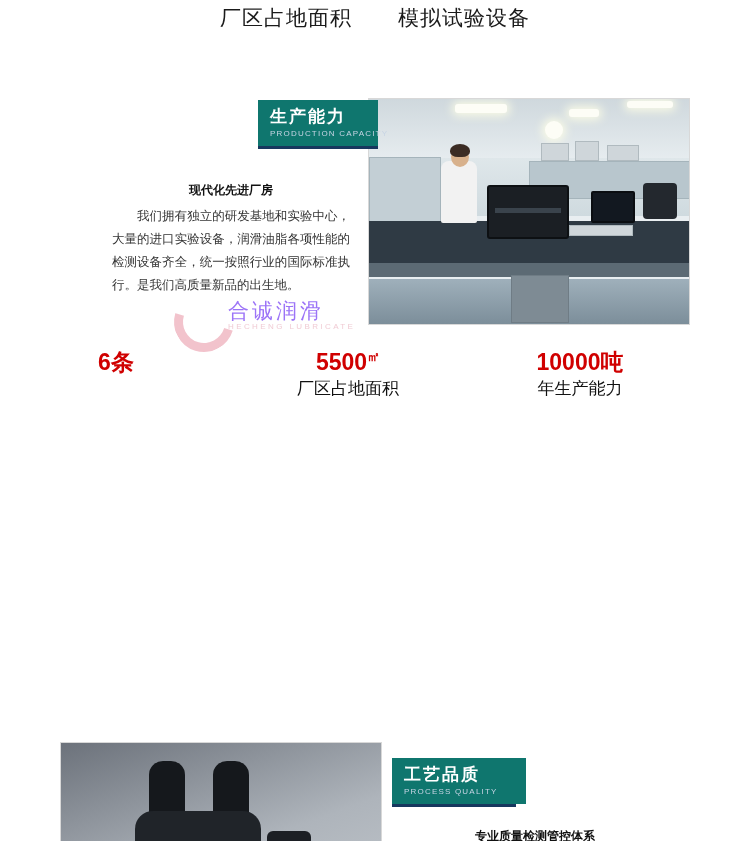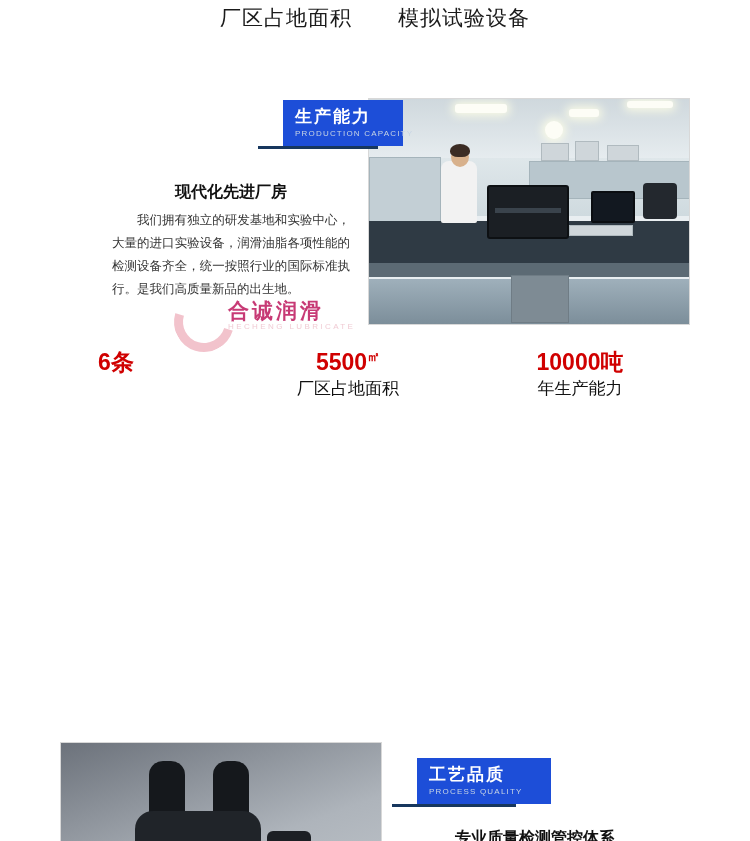--- a/index.html
+++ b/index.html
@@ -45,23 +45,22 @@
     border: 1px solid #d8d8d8;
     overflow: hidden;
   }
 
   
   .ribbon {
     position: absolute;
     z-index: 5;
     width: 140px;
     height: 48px;
-    background: #1d4ed8;
+    background: #0f766e;
     box-shadow: 0 0 0 0 transparent;
-    margin-left: 25px;
   }
   .ribbon .ribbon-cn {
     color: #ffffff;
     font-size: 17px;
     font-weight: bold;
     letter-spacing: 2px;
     position: absolute;
     left: 12px;
     top: 5px;
   }
@@ -76,21 +75,21 @@
   }
   .ribbon-underline {
     position: absolute;
     z-index: 6;
     height: 3px;
     background: #17375e;
   }
 
   
   .txt-head {
-    font-size: 16px;
+    font-size: 12px;
     color: #111;
     font-weight: 600;
     margin-bottom: 6px;
   }
   .txt-body {
     font-size: 12.5px;
     line-height: 1.85;
     color: #333;
     text-align: justify;
     text-indent: 2em;
@@ -143,24 +142,24 @@
     left: 6px; top: 4px;
     width: 42px; height: 42px;
     border: 9px solid #f0b9c4;
     border-radius: 50%;
     border-right-color: transparent;
     border-top-color: transparent;
     transform: rotate(-28deg);
   }
   .wm-text .wm-cn {
     font-size: 21px;
-    color: #be185d;
+    color: #8b5cf6;
     letter-spacing: 3px;
     line-height: 1.1;
-    font-weight: 700;
+    font-weight: 400;
   }
   .wm-text .wm-en {
     font-size: 8px;
     color: #eec3cd;
     letter-spacing: 2.4px;
   }
 
   
   .lab-photo { background: #e9eef1; }
   .lab-ceiling {

